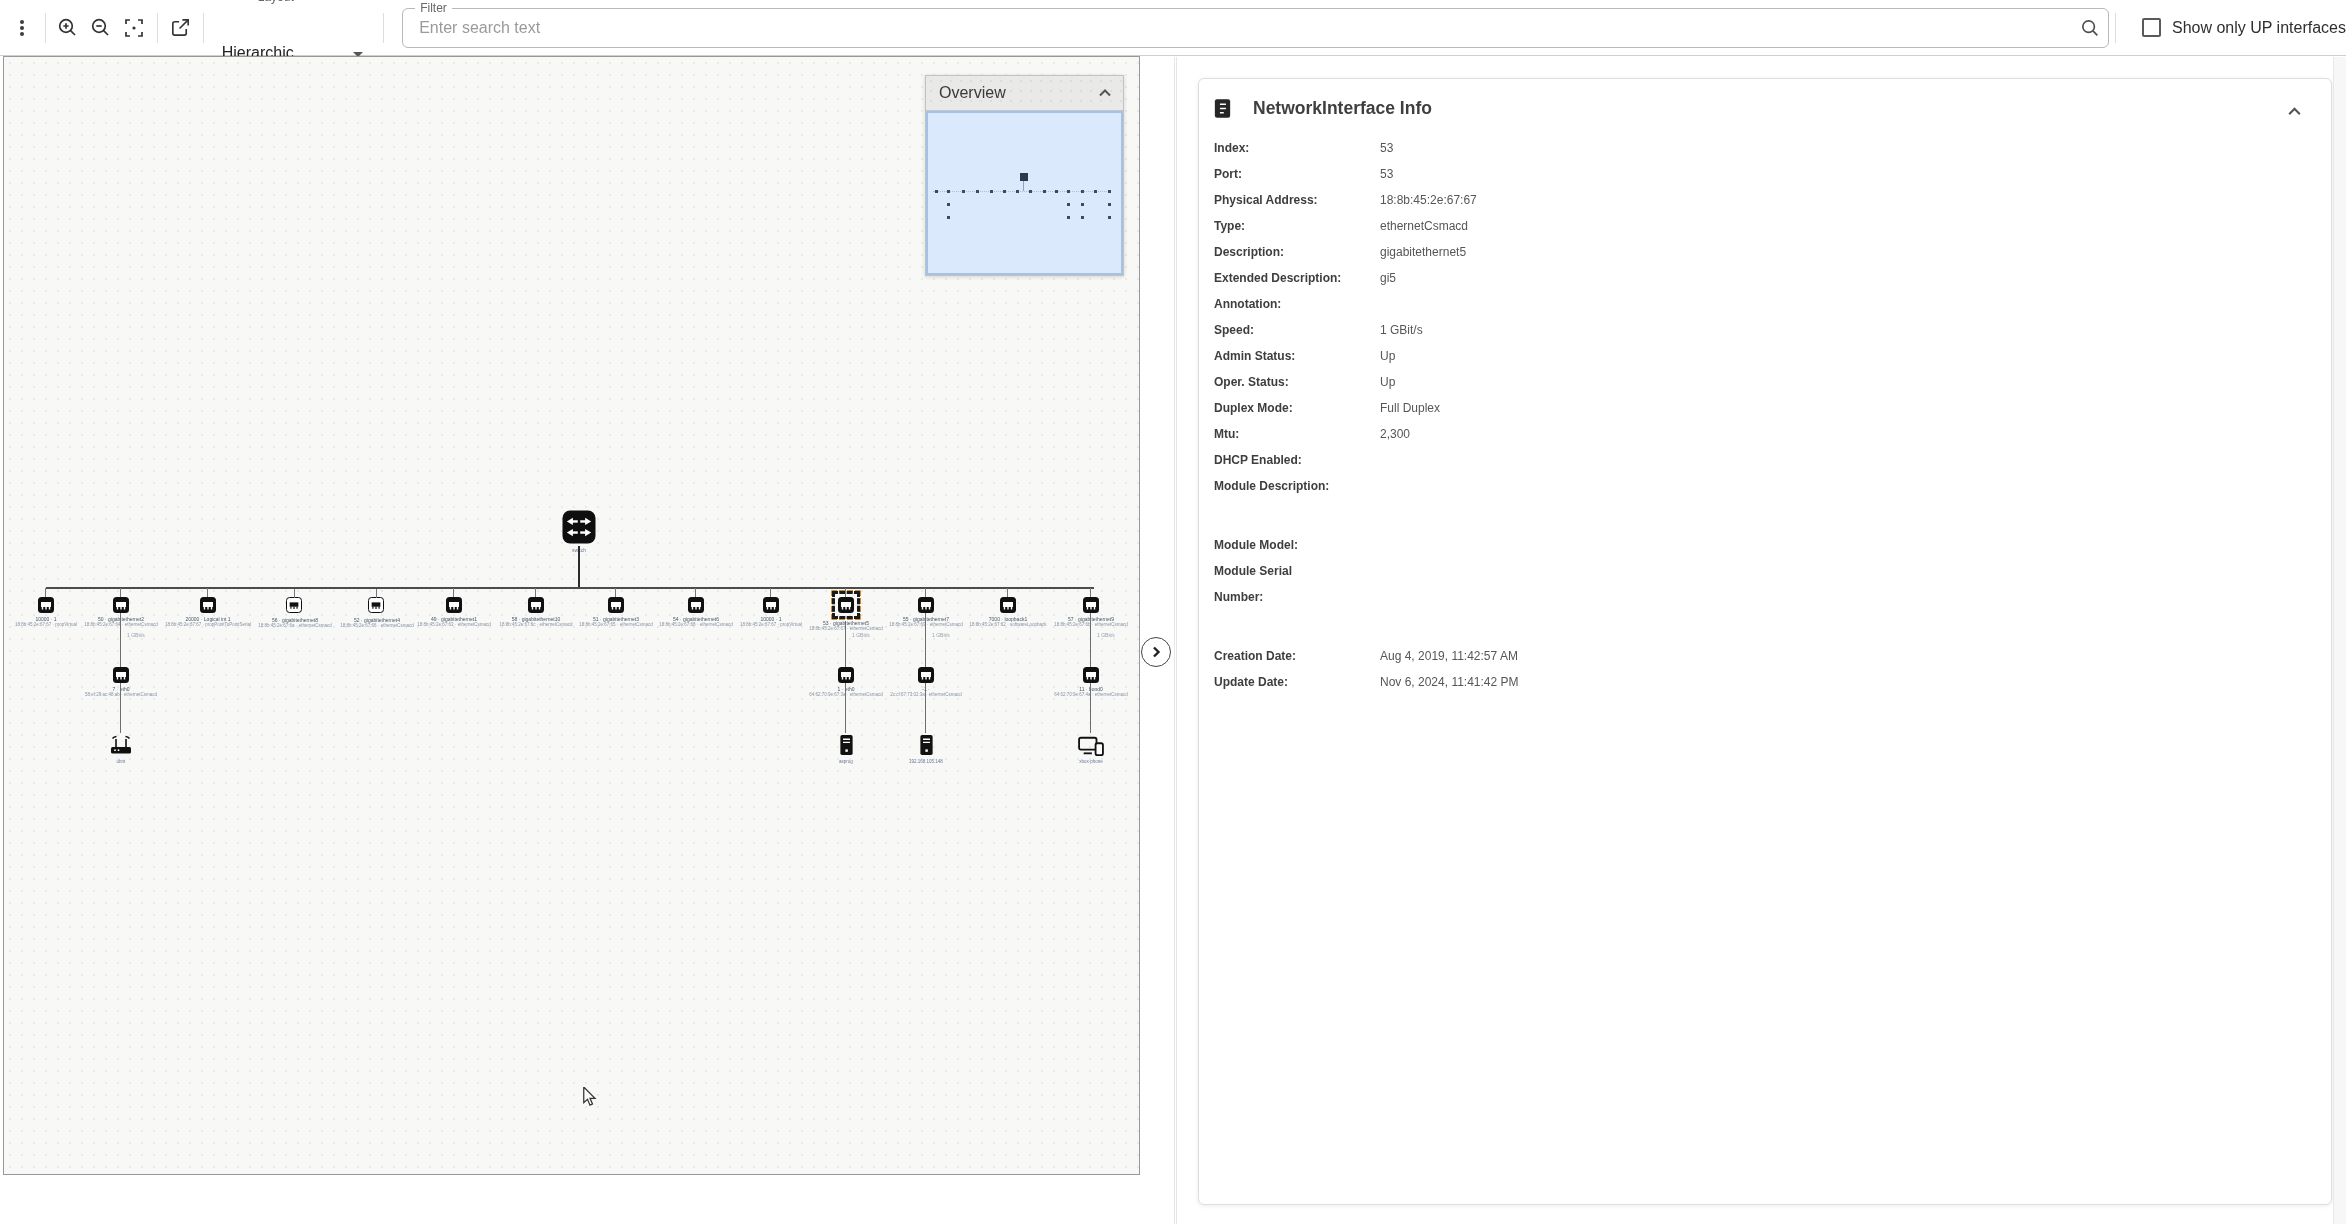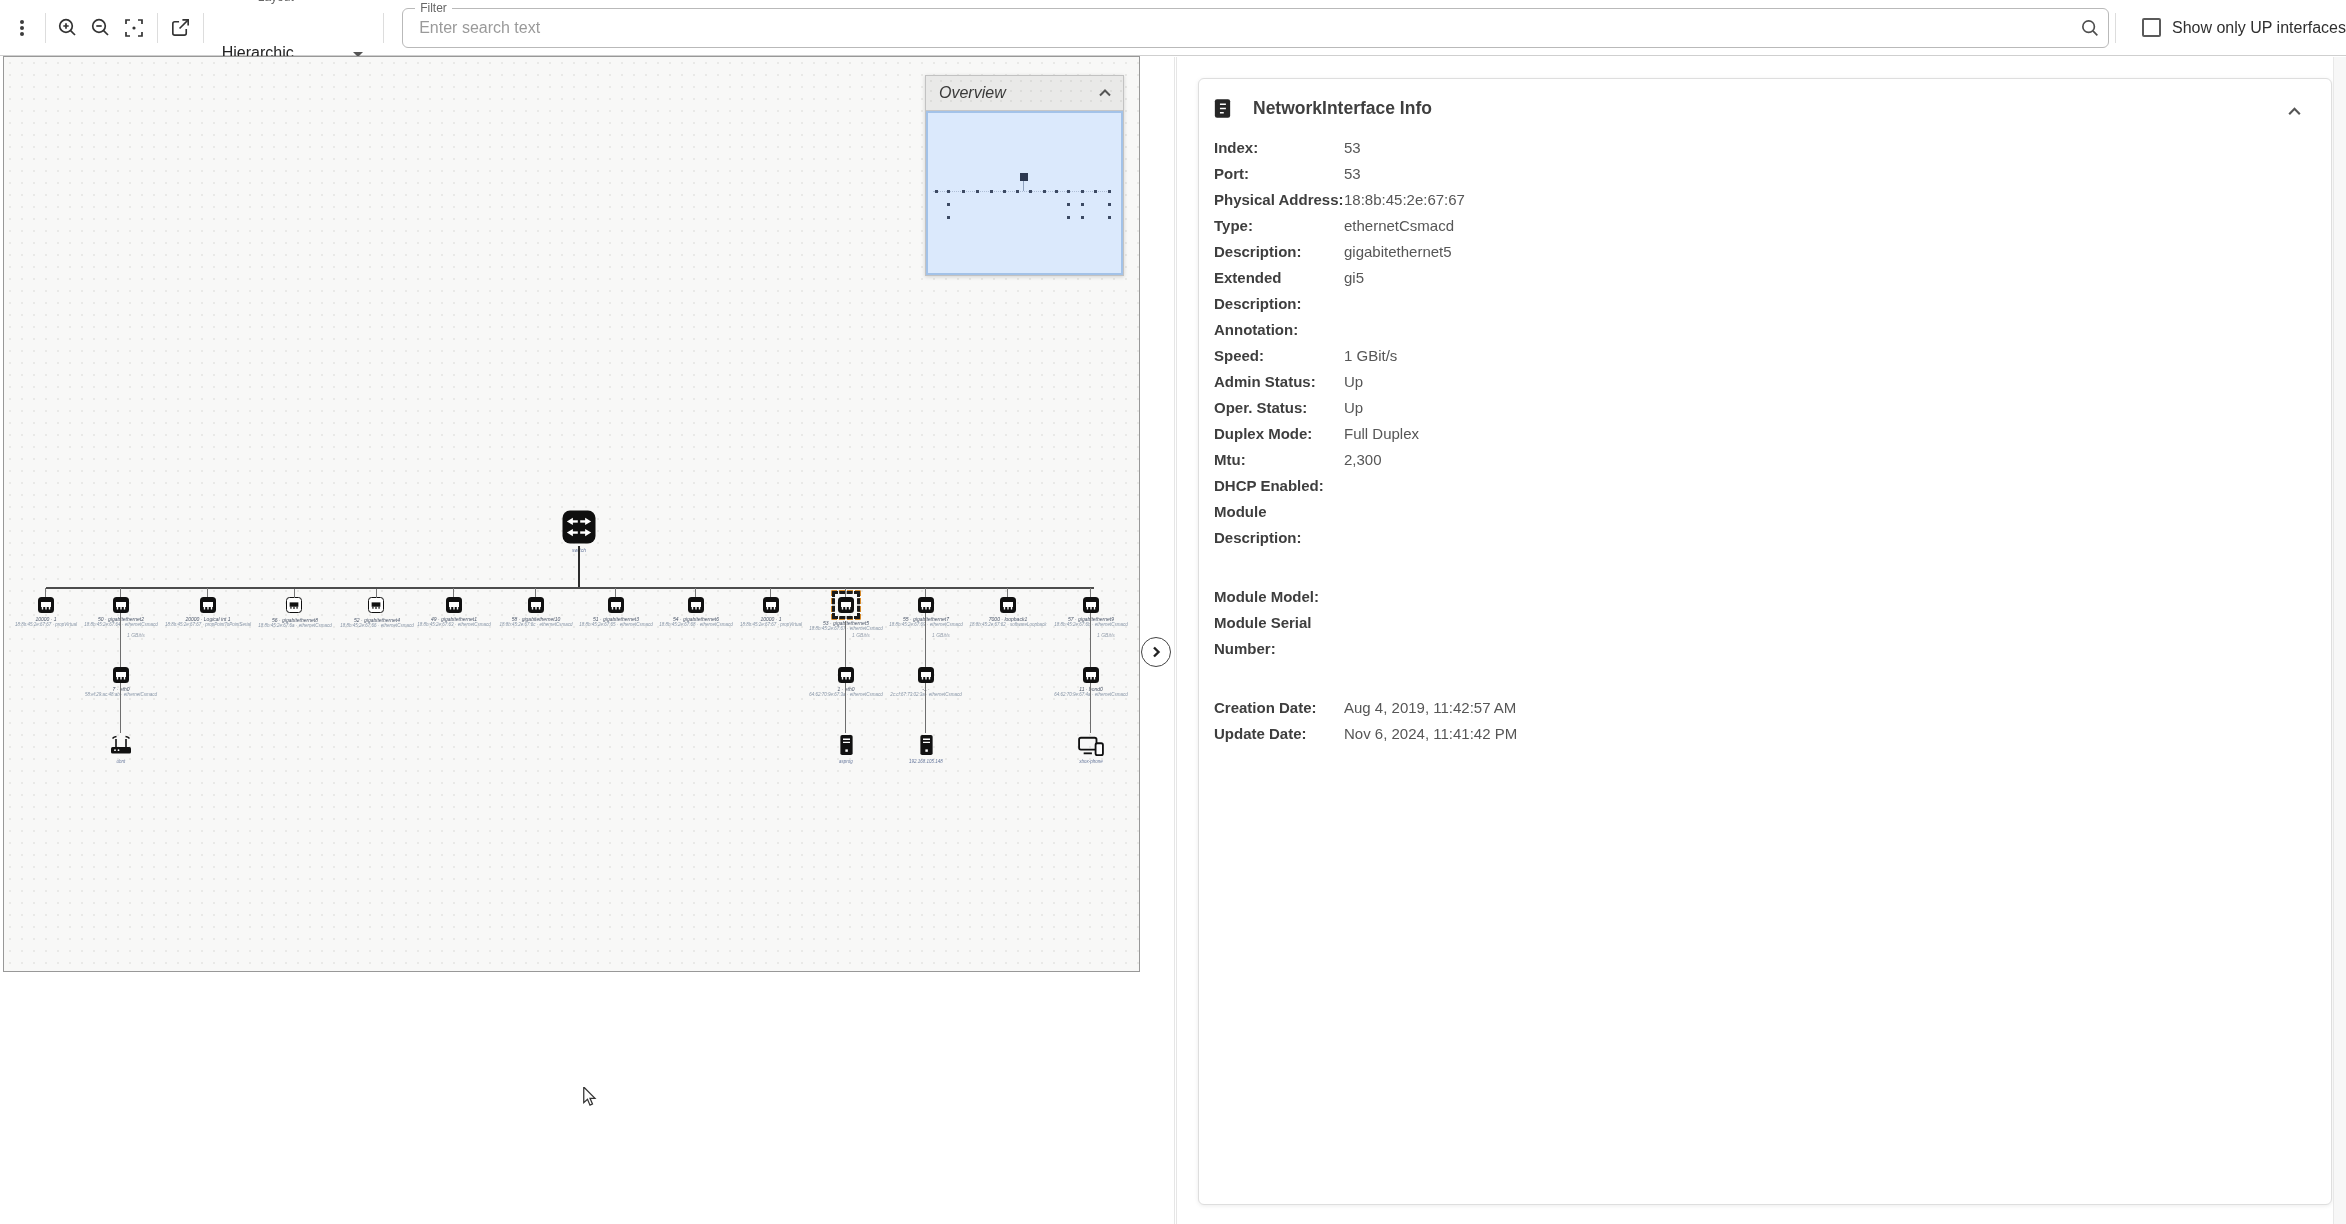--- a/index.html
+++ b/index.html
@@ -24,23 +24,23 @@
   .filter-field .flabel { position:absolute; left:12px; top:-8px; background:#fff; padding:0 5px; font-size:12px; color:#666; }
   .filter-field input { flex:1; border:none; outline:none; font-size:16px; color:#444; padding:0 8px 0 16px;
                         background:transparent; font-family:"Liberation Sans", sans-serif; }
   .filter-field input::placeholder { color:#9a9a9a; opacity:1; }
   .filter-field .search-btn { width:36px; height:36px; display:flex; align-items:center; justify-content:center; cursor:pointer; }
   .updown { display:flex; align-items:center; margin-left:20px; cursor:pointer; }
   .cbox { width:19px; height:19px; border:2px solid #5a5a5a; border-radius:2px; background:#fff; }
   .updown .cb-label { font-size:16px; color:#2f2f2f; margin-left:11px; white-space:nowrap; }
 
   
-  .canvas { position:absolute; left:3px; top:56px; width:1137px; height:916px;
+  .canvas { position:absolute; left:3px; top:56px; width:1137px; height:1119px;
             border:1px solid #989898; background:#f8f8f7;
-            background-image:radial-gradient(#e9e9e7 0.8px, transparent 0.9px); background-size:12px 12px;font-style:italic; }
+            background-image:radial-gradient(#e9e9e7 0.8px, transparent 0.9px); background-size:12px 12px; }
   .vline { position:absolute; width:0; border-left:1.4px solid #6e6e6e; }
   .busline { position:absolute; height:0; border-top:2px solid #4c4c4c; }
   .trunk { position:absolute; width:0; border-left:2px solid #2c2c2c; }
 
   .switch-node { position:absolute; cursor:pointer; }
   .node-caption { position:absolute; width:120px; text-align:center; font-size:5px; color:#66779c; }
 
   .bus-node { position:absolute; width:16px; height:16px; background:#101010; border-radius:3.5px;
               cursor:pointer; }
   .bus-node::before { content:""; position:absolute; left:7px; top:-9px; height:9px; border-left:1.2px solid #777; }
@@ -81,21 +81,21 @@
   .collapse-btn { position:absolute; left:1141px; top:637px; width:30px; height:30px; border-radius:50%;
                   background:#fff; border:1.8px solid #444; display:flex; align-items:center; justify-content:center;
                   cursor:pointer; z-index:5; }
 
   
   .info-card { position:absolute; left:1198px; top:78px; width:1134px; height:1127px; background:#fff;
                border:1px solid #dedede; border-radius:6px; box-shadow:0 1px 4px rgba(0,0,0,.08); }
   .card-header { display:flex; align-items:center; padding:19px 16px 16px 15px; }
   .card-title { font-size:17.5px; font-weight:bold; color:#3f3f3f; margin-left:22px; }
   .card-collapse { position:absolute; right:28px; top:24px; cursor:pointer; }
-  .irow { display:flex; padding-left:15px; line-height:26px; font-size:15px; }
+  .irow { display:flex; padding-left:15px; line-height:26px; font-size:12px;gap:36px; }
   .irow .ilabel { width:130px; flex:none; font-weight:bold; color:#3e3e3e; }
   .irow .ival { color:#565656; }
   .irow.gap { margin-top:33px; }
 
   
   .scrollbar { position:absolute; right:0; top:57px; width:13px; height:1167px; background:#f7f7f7;
                border-left:1px solid #e8e8e8; }
 
   .cursor { position:absolute; left:578px; top:1030px; z-index:9; }
 </style>

